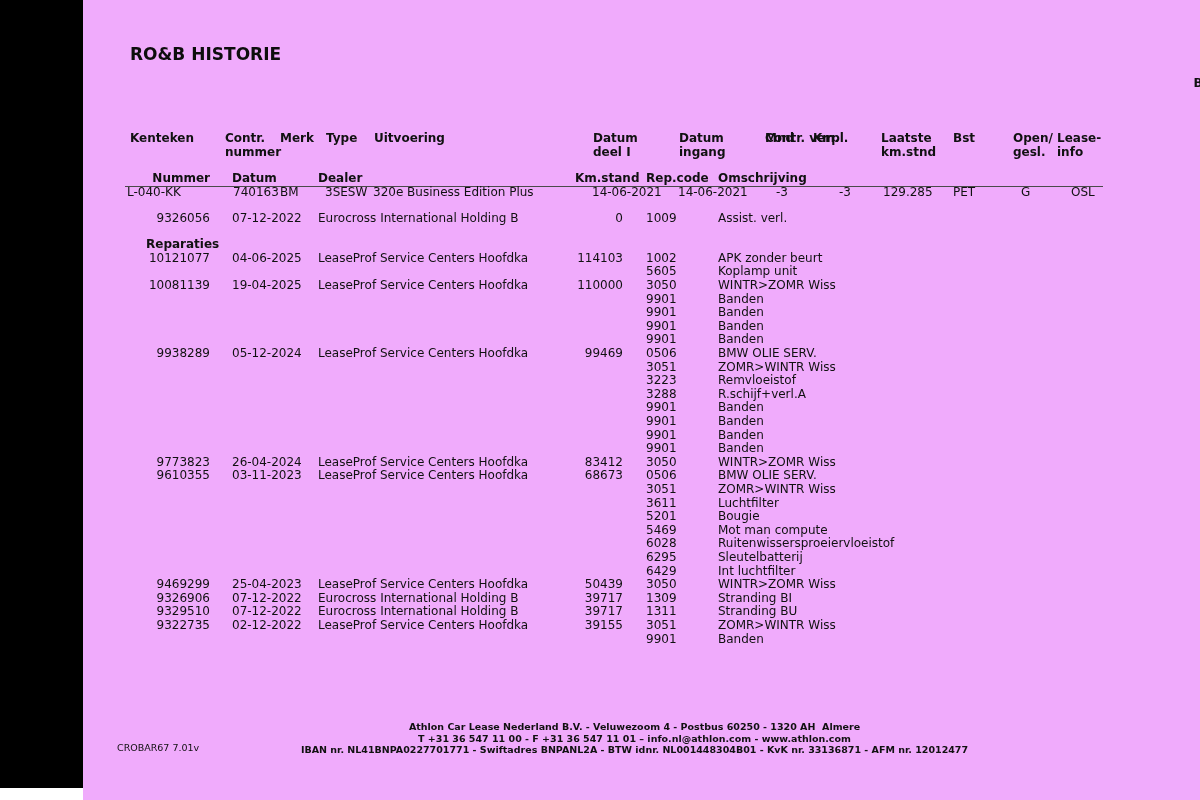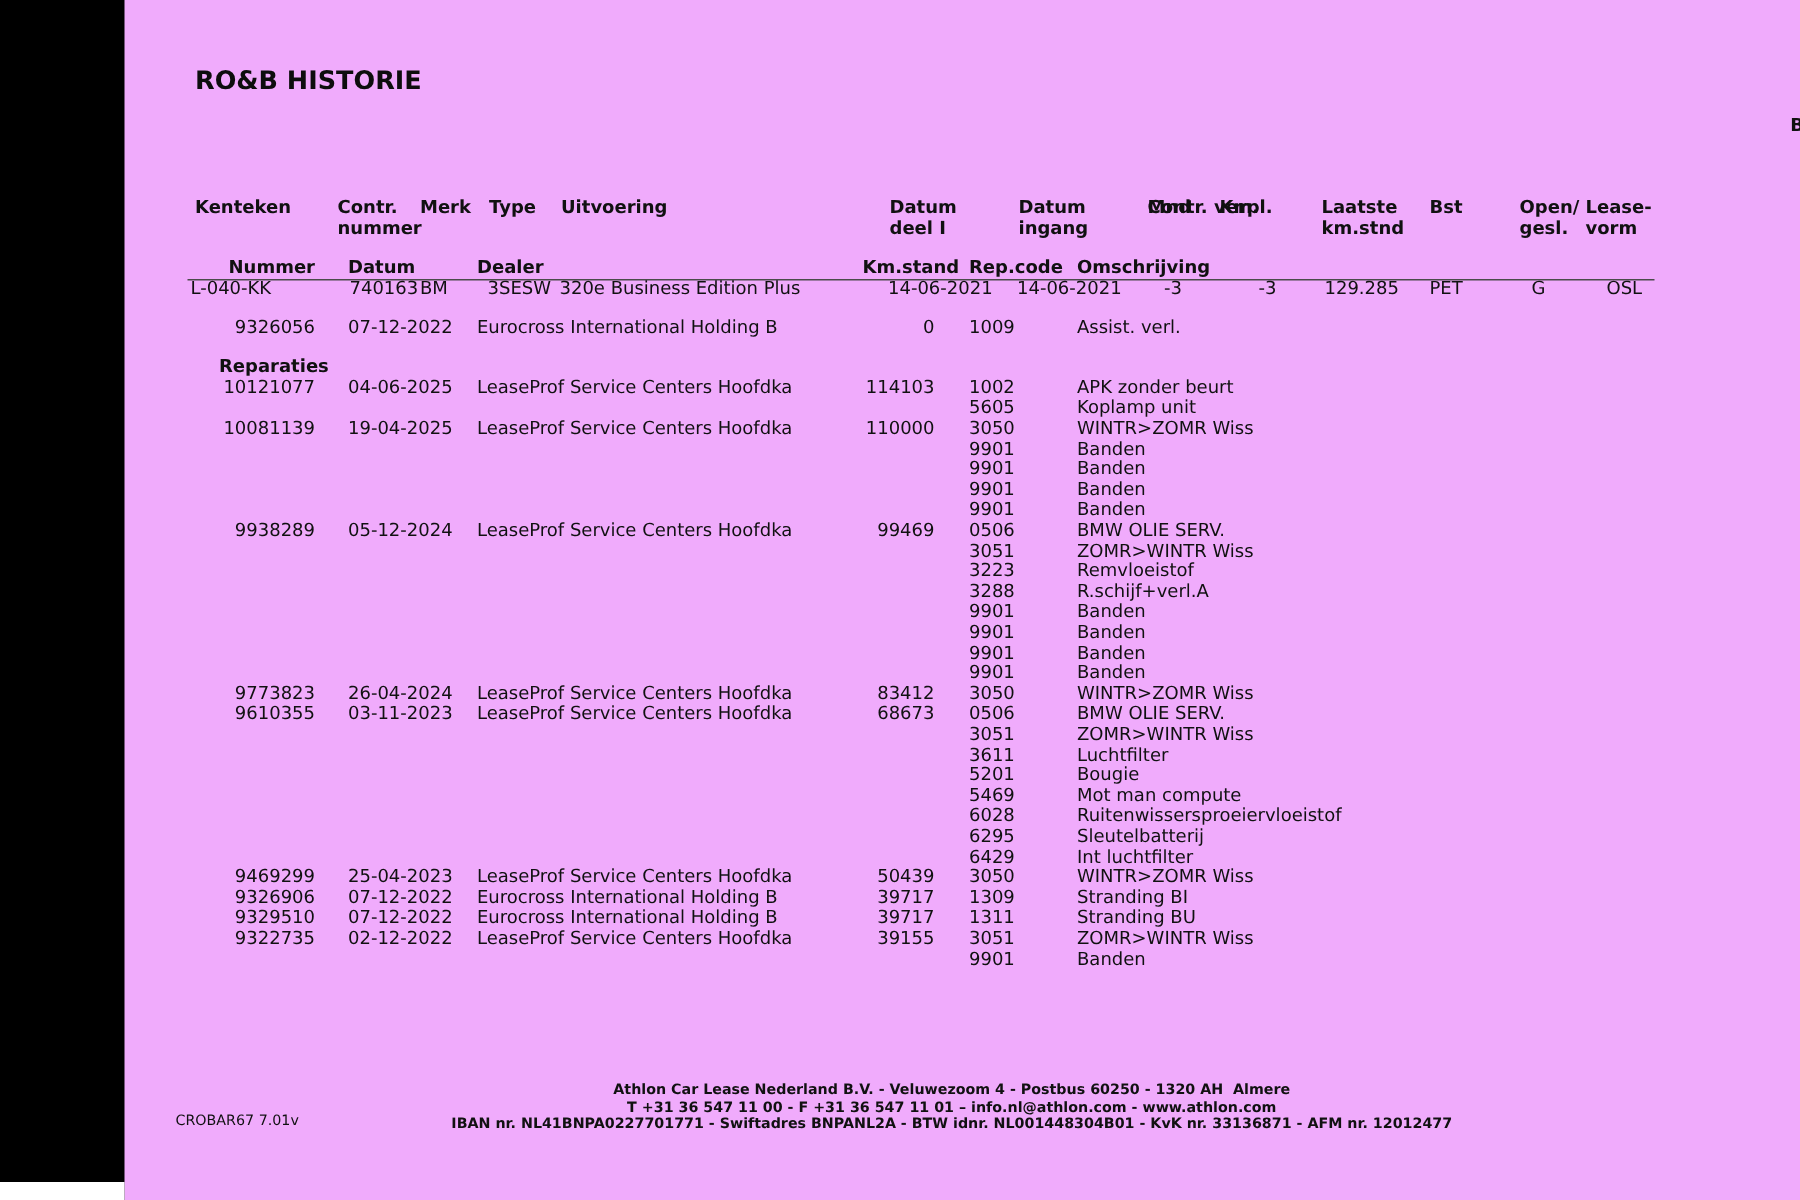--- a/index.html
+++ b/index.html
@@ -80,21 +80,21 @@
 ingang</span>
       <span class="h-cv">Contr. verpl.</span>
       <span class="h-mnd">Mnd</span>
       <span class="h-km">Km.</span>
       <span class="h-laatste">Laatste
 km.stnd</span>
       <span class="h-bst">Bst</span>
       <span class="h-open">Open/
 gesl.</span>
       <span class="h-lease">Lease-
-vorm</span>
+info</span>
     </div>
 
     <div class="h2">
       <span class="h2-nummer">Nummer</span>
       <span class="h2-datum">Datum</span>
       <span class="h2-dealer">Dealer</span>
       <span class="h2-kmstand">Km.stand</span>
       <span class="h2-repcode">Rep.code</span>
       <span class="h2-omschr">Omschrijving</span>
       <div class="rule"></div>

